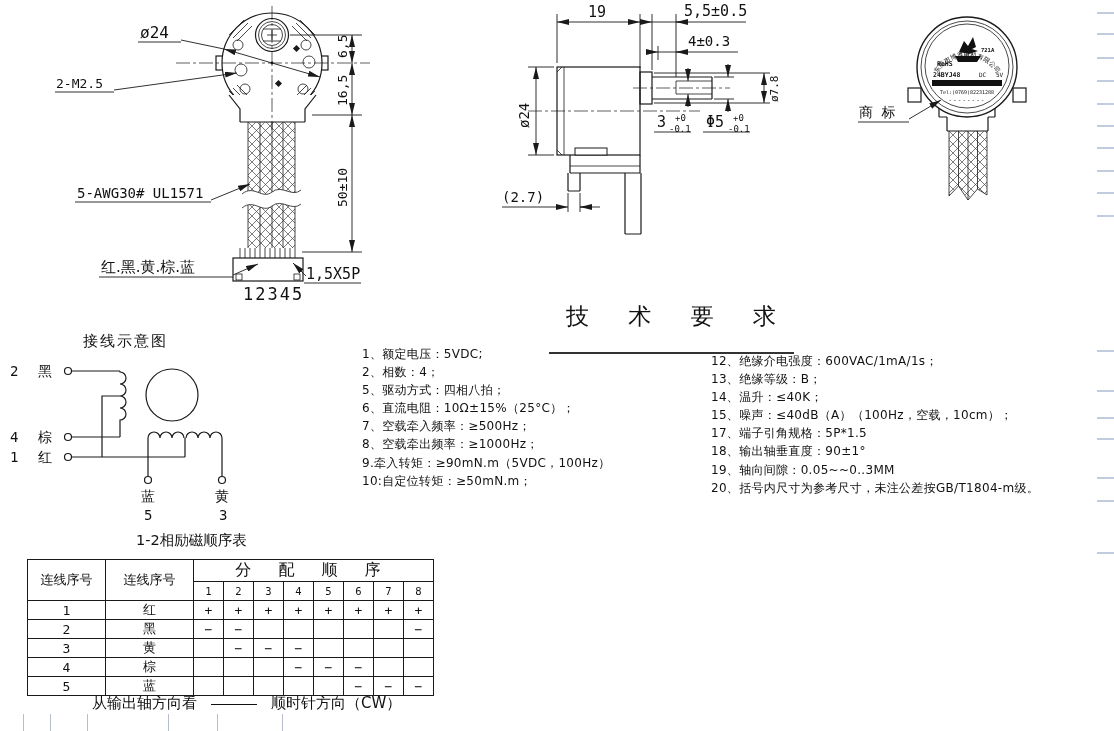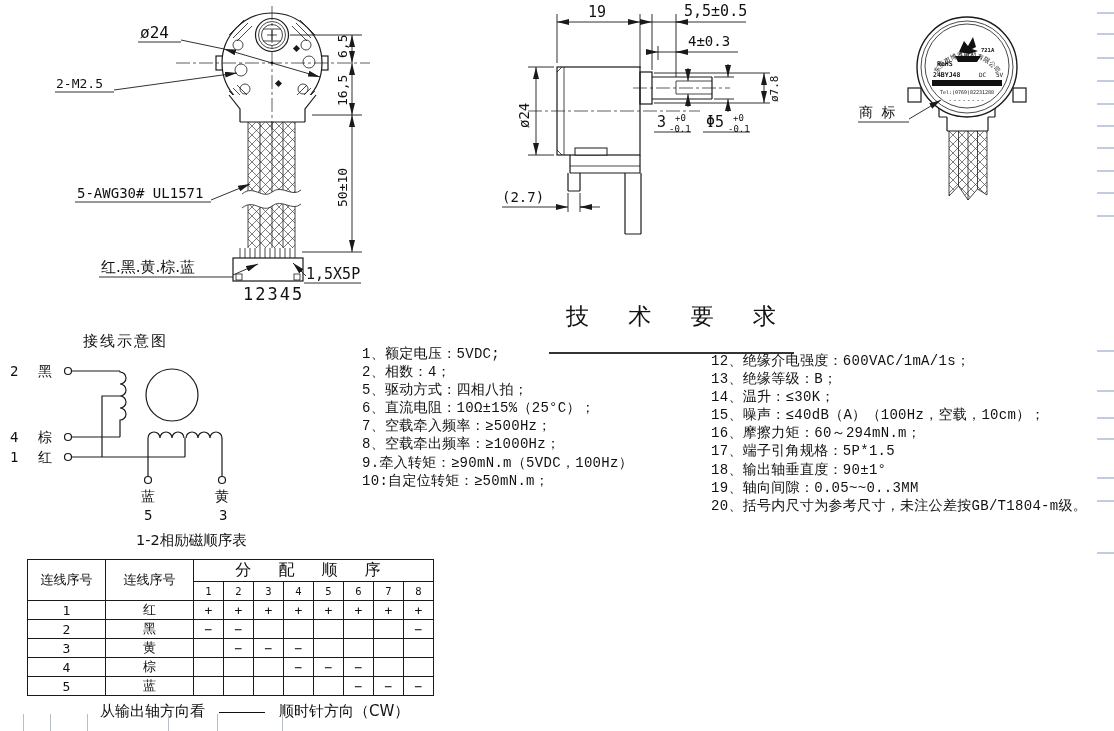--- a/index.html
+++ b/index.html
@@ -9,30 +9,30 @@
   svg text{fill:#111;}
   .m{font-family:"DejaVu Sans Mono","Liberation Mono",monospace;}
   .z{font-family:"DejaVu Sans","Liberation Sans",sans-serif;}
   .ln{fill:none;stroke:#1a1a1a;stroke-width:1.2;}
   .lt{fill:none;stroke:#1a1a1a;stroke-width:0.8;}
   .dim{fill:none;stroke:#1a1a1a;stroke-width:0.9;}
   .cl{fill:none;stroke:#1a1a1a;stroke-width:0.7;stroke-dasharray:14 3 3 3;}
   .tech-title{position:absolute;left:549px;top:301px;width:245px;text-align:center;
       font-size:23px;word-spacing:30px;letter-spacing:1px;color:#111;
       border-bottom:2px solid #333;padding-bottom:20px;}
-  .tech-list{position:absolute;font-size:14px;line-height:18.1px;letter-spacing:0.3px;white-space:nowrap;font-family:Liberation Mono, monospace;}
+  .tech-list{position:absolute;font-size:12px;line-height:18.1px;letter-spacing:0.3px;white-space:nowrap;}
   .tech-left{left:362px;top:345px;}
   .tech-right{left:711px;top:352px;}
   .seqtbl{position:absolute;left:27px;top:559px;border-collapse:collapse;table-layout:fixed;}
   .seqtbl td{border:1.2px solid #1a1a1a;text-align:center;vertical-align:middle;padding:0;color:#111;}
   .seqtbl .hd{font-size:13px;}
   .seqtbl .seq{font-size:16px;letter-spacing:11px;margin-top:20px;}
   .seqtbl .st{font-size:10.5px;font-family:"DejaVu Sans Mono",monospace;}
   .seqtbl .no,.seqtbl .sg{font-size:13px;font-family:"DejaVu Sans Mono",monospace;}
-  .note{position:absolute;left:100px;top:694px;display:flex;align-items:flex-start;font-size:15px;white-space:nowrap;margin-top:8px;}
+  .note{position:absolute;left:92px;top:694px;display:flex;align-items:flex-start;font-size:15px;white-space:nowrap;}
   .note .dash{width:46px;border-top:1.6px solid #111;margin:10px 14px 0 14px;}
   .etick{position:absolute;width:17px;height:2px;background:#c2ccdf;left:1097px;}
   .btick{position:absolute;width:1px;height:17px;background:#b7bec9;top:714px;}
 </style>
 </head>
 <body>
 
 <div class="canvas">
 
   <svg style="left:0;top:0" width="430" height="312" viewBox="0 0 430 312">
@@ -299,23 +299,22 @@
     <div>6、直流电阻：10Ω±15%（25°C）；</div>
     <div>7、空载牵入频率：≥500Hz；</div>
     <div>8、空载牵出频率：≥1000Hz；</div>
     <div>9.牵入转矩：≥90mN.m（5VDC，100Hz）</div>
     <div>10:自定位转矩：≥50mN.m；</div>
   </div>
 
   <div class="tech-list tech-right">
     <div>12、绝缘介电强度：600VAC/1mA/1s；</div>
     <div>13、绝缘等级：B；</div>
-    <div>14、温升：≤30K；</div>
+    <div>14、温升：≤40K；</div>
     <div>15、噪声：≤40dB（A）（100Hz，空载，10cm）；</div>
-    <div>16、摩擦力矩：60～294mN.m；</div>
     <div>17、端子引角规格：5P*1.5</div>
     <div>18、输出轴垂直度：90±1°</div>
     <div>19、轴向间隙：0.05~~0..3MM</div>
     <div>20、括号内尺寸为参考尺寸，未注公差按GB/T1804-m级。</div>
   </div>
 
   <table class="seqtbl">
     <colgroup>
       <col style="width:78px">
         <col style="width:88px">

